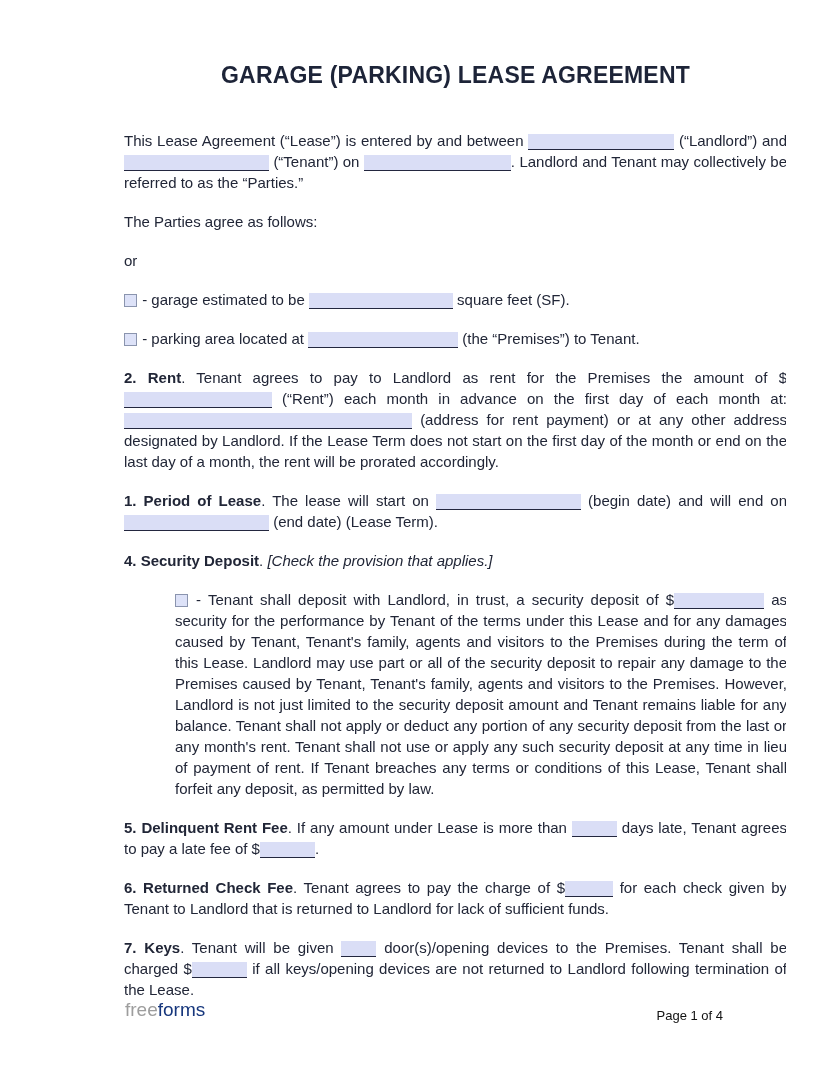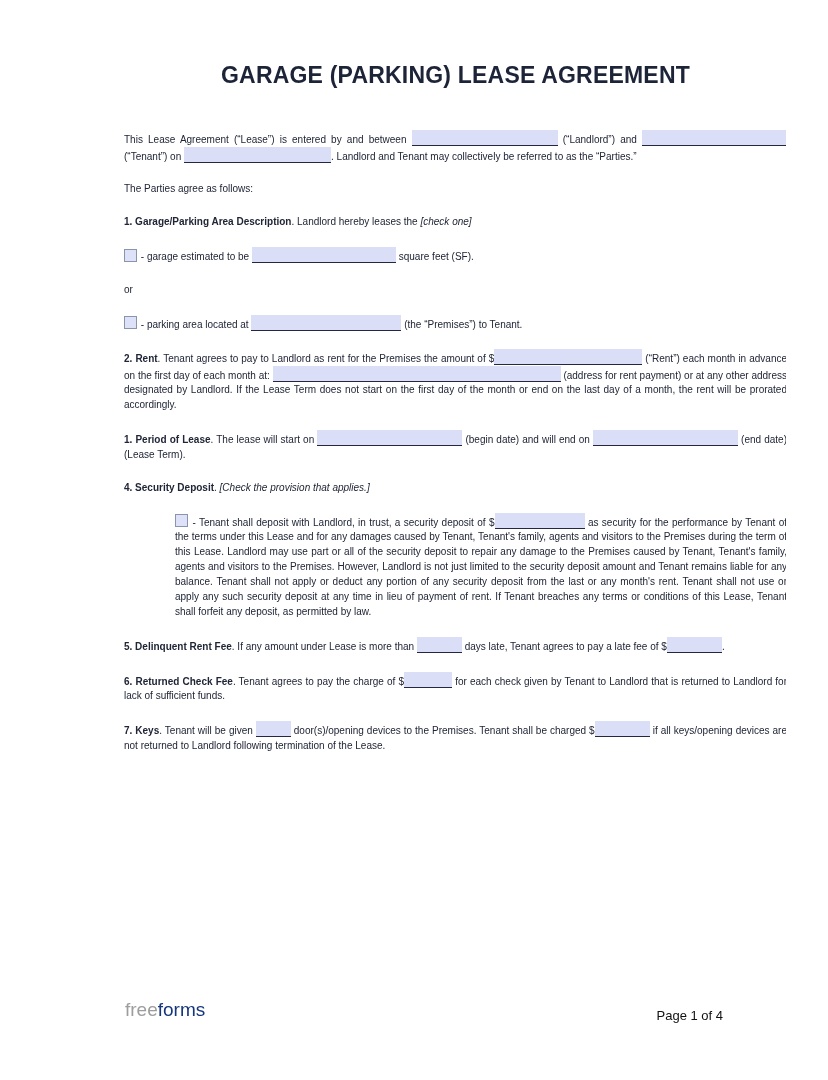--- a/index.html
+++ b/index.html
@@ -13,21 +13,21 @@
     position:relative; width:744px; height:1080px; margin:0 auto;
     background:#ffffff; overflow:hidden;
     font-family:"Liberation Sans", sans-serif; color:var(--text);
   }
   .content{position:absolute; left:82px; top:0; width:663px;}
   .doc-title{
     font-size:23px; font-weight:bold; text-align:center;
     margin:62px 0 0 0; color:var(--title); letter-spacing:0.2px;
   }
   .para{
-    font-size:10px; line-height:15px; margin:0 0 18px 0;
+    font-size:15px; line-height:21px; margin:0 0 18px 0;
     text-align:justify;
   }
   .intro{margin-top:41px;}
   .no-justify{text-align:left;}
   .indented{margin-left:51px;}
   .blank{
     display:inline-block; height:15px; vertical-align:-3.5px;
     background:var(--blank-fill);
     border-bottom:1.5px solid var(--blank-underline);
   }
@@ -52,25 +52,24 @@
 <body>
 
 <div class="page">
   <div class="content">
     <h1 class="doc-title">GARAGE (PARKING) LEASE AGREEMENT</h1>
 
     <p class="para intro">This Lease Agreement (“Lease”) is entered by and between <span class="blank" style="width: 146px;"></span> (“Landlord”) and <span class="blank" style="width: 145px;"></span> (“Tenant”) on <span class="blank" style="width: 147px;"></span>. Landlord and Tenant may collectively be referred to as the “Parties.”</p>
 
     <p class="para no-justify">The Parties agree as follows:</p>
 
-    <p class="para no-justify"><strong>1. Garage/Parking Area Description</strong>. Landlord hereby leases the <em>[check one]</em></p>
+
+    <p class="para no-justify">or</p>
 
     <p class="para no-justify"><span class="checkbox"></span> - garage estimated to be <span class="blank" style="width: 144px;"></span> square feet (SF).</p>
-
-    <p class="para no-justify">or</p>
 
     <p class="para no-justify"><span class="checkbox"></span> - parking area located at <span class="blank" style="width: 150px;"></span> (the “Premises”) to Tenant.</p>
 
     <p class="para"><strong>2. Rent</strong>. Tenant agrees to pay to Landlord as rent for the Premises the amount of $<span class="blank" style="width: 148px;"></span> (“Rent”) each month in advance on the first day of each month at: <span class="blank" style="width: 288px;"></span> (address for rent payment) or at any other address designated by Landlord. If the Lease Term does not start on the first day of the month or end on the last day of a month, the rent will be prorated accordingly.</p>
 
     <p class="para"><strong>1. Period of Lease</strong>. The lease will start on <span class="blank" style="width: 145px;"></span> (begin date) and will end on <span class="blank" style="width: 145px;"></span> (end date) (Lease Term).</p>
 
     <p class="para no-justify"><strong>4. Security Deposit</strong>. <em>[Check the provision that applies.]</em></p>
 
 

